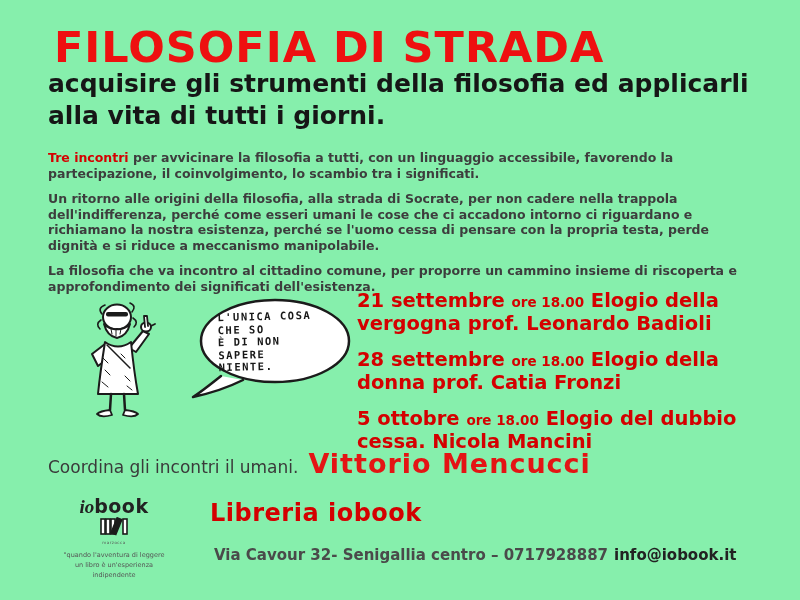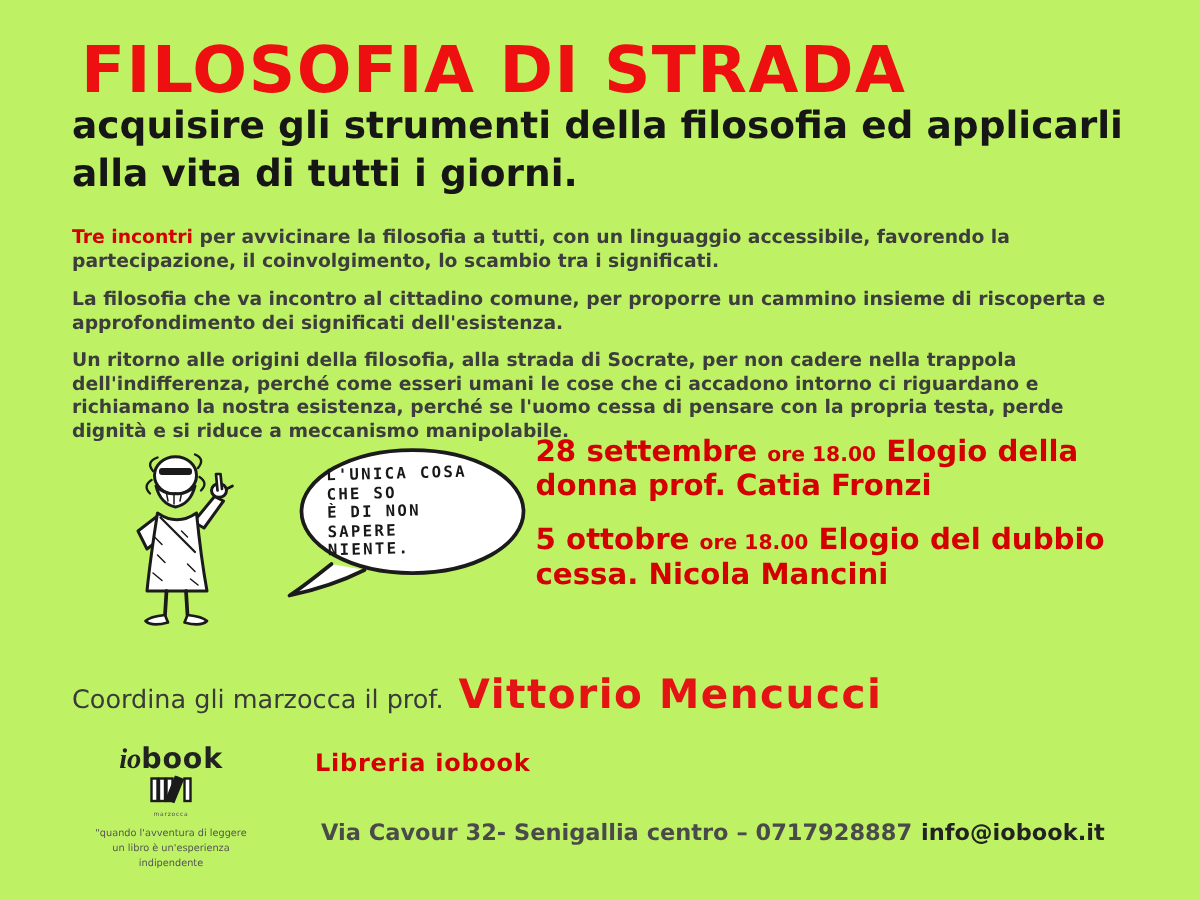--- a/index.html
+++ b/index.html
@@ -1,16 +1,16 @@
 <!DOCTYPE html>
 <html><head>
 <meta charset="utf-8">
 <style>
   html,body{margin:0;padding:0;background:#ffffff;}
-  .flyer{position:relative;width:800px;height:600px;background:#bef264;overflow:hidden;
+  .flyer{position:relative;width:800px;height:600px;background:#86efac;overflow:hidden;
          font-family:"DejaVu Sans","Liberation Sans",sans-serif;}
 
   .title{position:absolute;left:54px;top:22px;font-size:43px;font-weight:bold;
          color:#ee1010;letter-spacing:1px;white-space:nowrap;}
 
   .subtitle{position:absolute;left:48px;top:68px;width:710px;font-size:25px;
             font-weight:bold;color:#161616;line-height:1.26;}
 
   .intro{position:absolute;left:48px;top:150px;width:708px;font-size:12.5px;
          font-weight:bold;color:#3d3d3d;line-height:1.24;}
@@ -32,37 +32,37 @@
   .coordina .name{font-size:27px;font-weight:bold;color:#e41414;margin-left:10px;letter-spacing:1px;}
 
   .logo-box{position:absolute;left:50px;top:497px;width:128px;text-align:center;color:#222;}
   .logo-line{font-size:19px;line-height:1;}
   .logo-io{font-family:"Liberation Serif","DejaVu Serif",serif;font-style:italic;font-weight:bold;text-align:right;}
   .logo-book{font-weight:bold;letter-spacing:0.5px;}
   .logo-icon{margin-top:1px;}
   .logo-sub{font-size:4px;color:#555;letter-spacing:0.5px;line-height:1;}
   .logo-tagline{margin:5px auto 0;width:108px;font-size:6.5px;color:#555;line-height:1.55;}
 
-  .store{position:absolute;left:210px;top:499px;font-size:16px;font-weight:bold;color:#d40000;letter-spacing:0.5px;}
+  .store{position:absolute;left:210px;top:499px;font-size:24px;font-weight:bold;color:#d40000;letter-spacing:0.5px;}
   .address{position:absolute;left:214px;top:534px;font-size:15px;color:#4a4a4a;font-weight:600;margin-top:12px;}
   .address .email{font-weight:bold;color:#222;margin-left:6px;}
 </style>
 </head>
 <body>
 
 <div class="flyer">
 
   <div class="title">FILOSOFIA DI STRADA</div>
 
   <div class="subtitle">acquisire gli strumenti della filosofia ed applicarli alla vita di tutti i giorni.</div>
 
   <div class="intro">
     <p><span class="lead">Tre incontri</span><span> per avvicinare la filosofia a tutti, con un linguaggio accessibile, favorendo la partecipazione, il coinvolgimento, lo scambio tra i significati.</span></p>
+    <p>Un ritorno alle origini della filosofia, alla strada di Socrate, per non cadere nella trappola dell'indifferenza, perché come esseri umani le cose che ci accadono intorno ci riguardano e richiamano la nostra esistenza, perché se l'uomo cessa di pensare con la propria testa, perde dignità e si riduce a meccanismo manipolabile.</p>
     <p>La filosofia che va incontro al cittadino comune, per proporre un cammino insieme di riscoperta e approfondimento dei significati dell'esistenza.</p>
-    <p>Un ritorno alle origini della filosofia, alla strada di Socrate, per non cadere nella trappola dell'indifferenza, perché come esseri umani le cose che ci accadono intorno ci riguardano e richiamano la nostra esistenza, perché se l'uomo cessa di pensare con la propria testa, perde dignità e si riduce a meccanismo manipolabile.</p>
   </div>
 
   <div class="cartoon">
     <svg width="272" height="132" viewBox="0 0 272 132">
       <g stroke="#1b1b1b" fill="none" stroke-width="2" stroke-linecap="round" stroke-linejoin="round">
 
         <g>
           <path d="M136,80 Q116,96 108,101 Q136,95 158,84" fill="#ffffff" stroke-width="2.5"></path>
           <ellipse cx="190" cy="45" rx="74" ry="41" fill="#ffffff" stroke-width="2.5"></ellipse>
         </g>
@@ -92,26 +92,27 @@
     <div class="bubble-text">
       <div>L'UNICA COSA</div>
       <div>CHE SO</div>
       <div>È DI NON</div>
       <div>SAPERE</div>
       <div>NIENTE.</div>
     </div>
   </div>
 
   <div class="events">
+    <p class="event"><span>21 settembre</span> <span class="ev-time">ore 18.00</span> <span>Elogio della vergogna prof. Leonardo Badioli</span></p>
     <p class="event"><span>28 settembre</span> <span class="ev-time">ore 18.00</span> <span>Elogio della donna prof. Catia Fronzi</span></p>
     <p class="event"><span>5 ottobre</span> <span class="ev-time">ore 18.00</span> <span>Elogio del dubbio cessa. Nicola Mancini</span></p>
   </div>
 
   <div class="coordina">
-    <span class="label">Coordina gli marzocca il prof.</span>
+    <span class="label">Coordina gli incontri il umani.</span>
     <span class="name">Vittorio Mencucci</span>
   </div>
 
   <div class="logo-box">
     <div class="logo-line"><span class="logo-io">io</span><span class="logo-book">book</span></div>
     <div class="logo-icon">
       <svg width="42" height="20" viewBox="0 0 42 20">
         <g stroke="#1b1b1b" fill="#ffffff" stroke-width="1.6">
           <rect x="8" y="2" width="4" height="15"></rect>
           <rect x="13" y="2" width="4" height="15"></rect>

